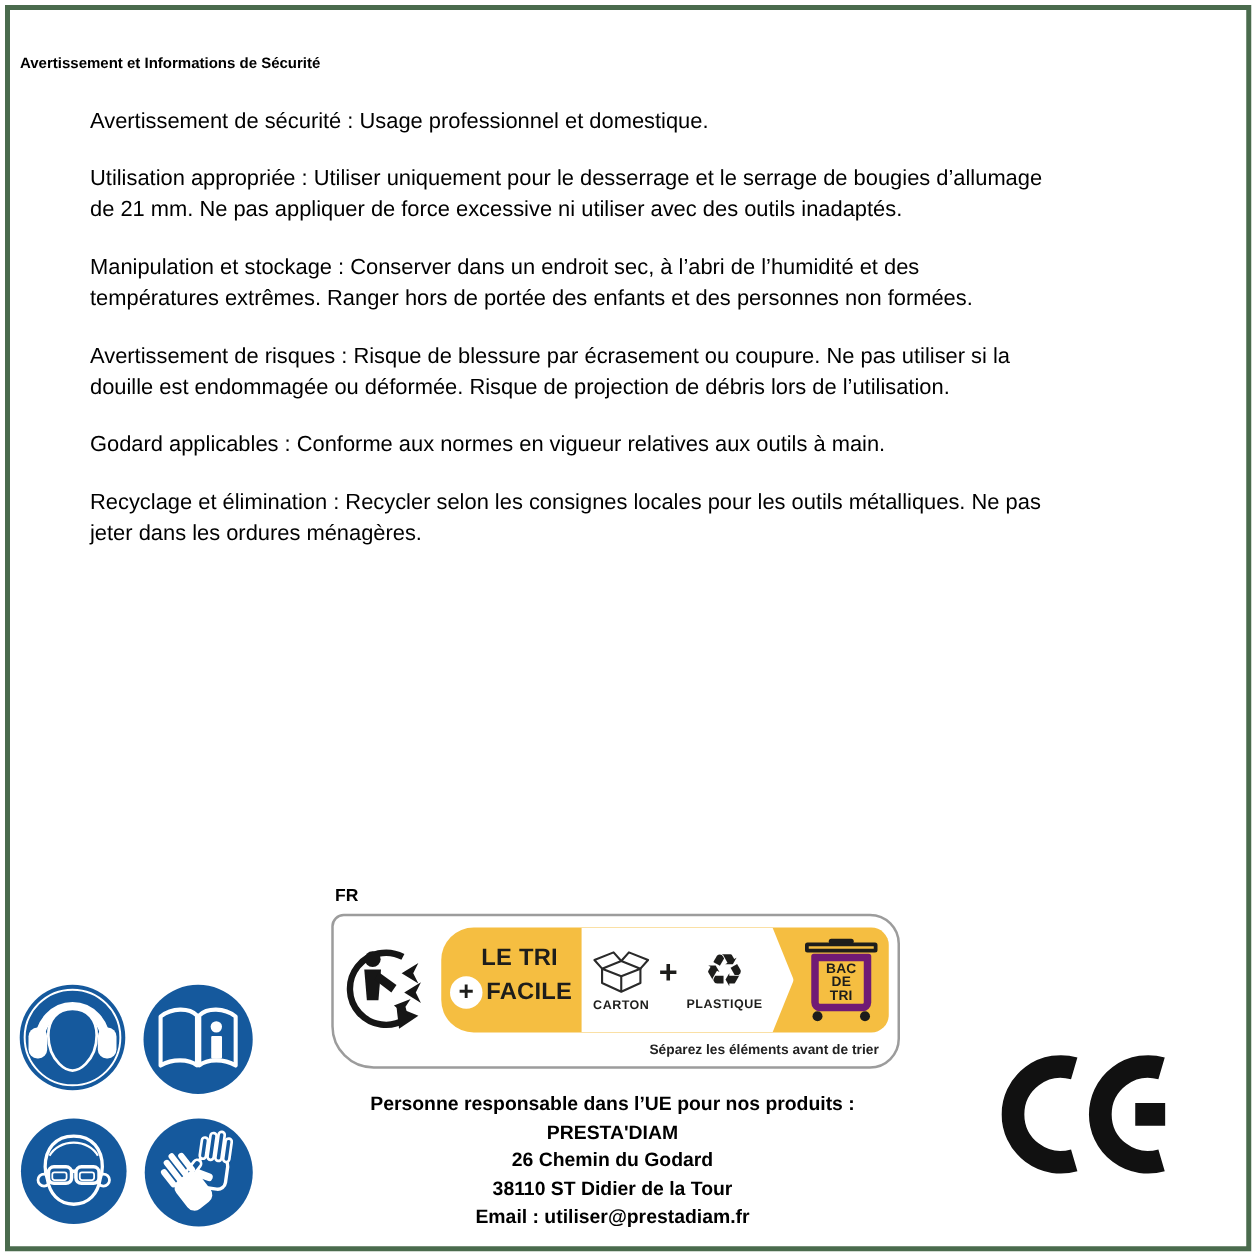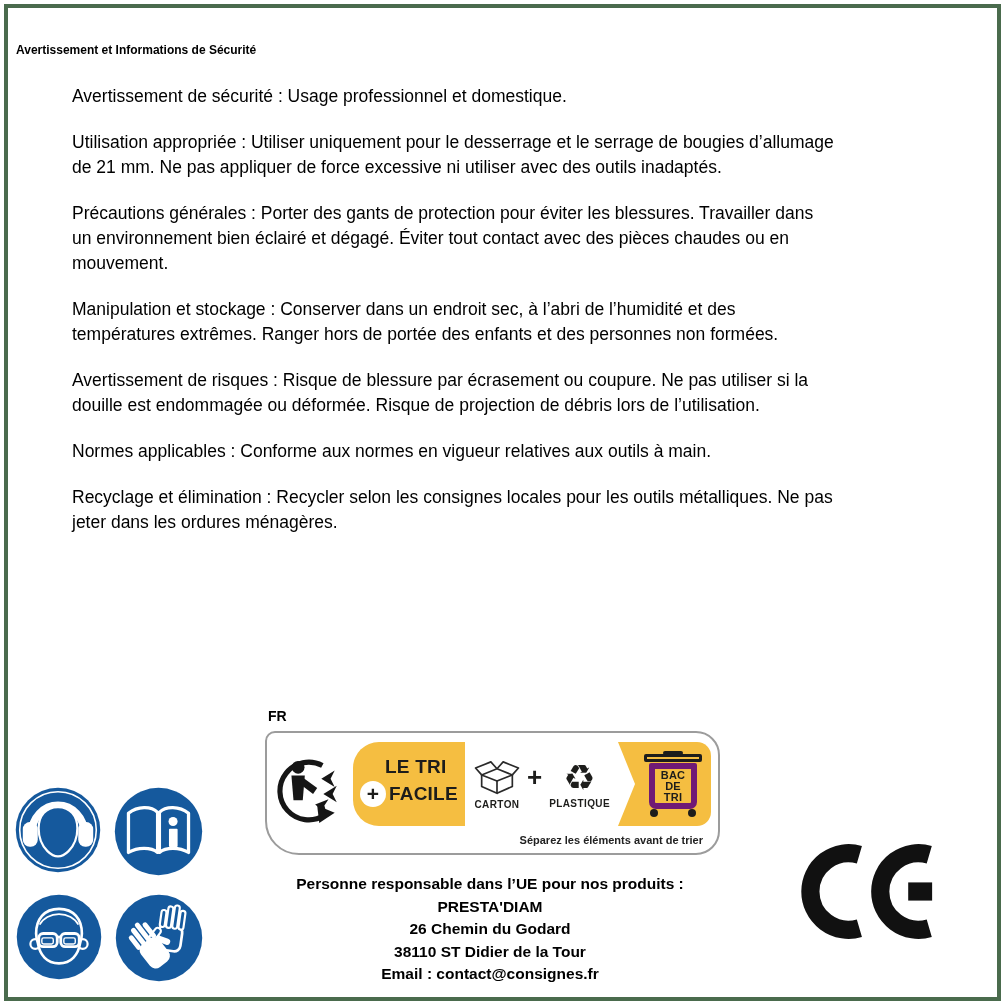--- a/index.html
+++ b/index.html
@@ -63,28 +63,25 @@
 
 <div class="page">
   <div class="frame"></div>
 
   <h1 class="title">Avertissement et Informations de Sécurité</h1>
 
   <div class="paras">
     <p>Avertissement de sécurité : Usage professionnel et domestique.</p>
     <p>Utilisation appropriée : Utiliser uniquement pour le desserrage et le serrage de bougies d’allumage
 de 21 mm. Ne pas appliquer de force excessive ni utiliser avec des outils inadaptés.</p>
-    <p>Précautions générales : Porter des gants de protection pour éviter les blessures. Travailler dans
-un environnement bien éclairé et dégagé. Éviter tout contact avec des pièces chaudes ou en
-mouvement.</p>
     <p>Manipulation et stockage : Conserver dans un endroit sec, à l’abri de l’humidité et des
 températures extrêmes. Ranger hors de portée des enfants et des personnes non formées.</p>
     <p>Avertissement de risques : Risque de blessure par écrasement ou coupure. Ne pas utiliser si la
 douille est endommagée ou déformée. Risque de projection de débris lors de l’utilisation.</p>
-    <p>Normes applicables : Conforme aux normes en vigueur relatives aux outils à main.</p>
+    <p>Godard applicables : Conforme aux normes en vigueur relatives aux outils à main.</p>
     <p>Recyclage et élimination : Recycler selon les consignes locales pour les outils métalliques. Ne pas
 jeter dans les ordures ménagères.</p>
   </div>
 
   <svg class="picto" style="left:14px;top:786px;" width="88" height="88" viewBox="0 0 100 100" role="img">
     <circle cx="50" cy="50" r="48" fill="#15599d"></circle>
     <circle cx="50" cy="50" r="43.5" fill="none" stroke="#fff" stroke-width="1.8"></circle>
     <path d="M20 54 A 30 32 0 0 1 80 54" stroke="#fff" stroke-width="8.5" fill="none"></path>
     <rect x="10" y="41" width="17" height="28" rx="8" fill="#fff"></rect>
     <rect x="73" y="41" width="17" height="28" rx="8" fill="#fff"></rect>
@@ -189,21 +186,21 @@
     </div>
 
     <div class="caption">Séparez les éléments avant de trier</div>
   </div>
 
   <div class="company">
     <div>Personne responsable dans l’UE pour nos produits :</div>
     <div>PRESTA'DIAM</div>
     <div>26 Chemin du Godard</div>
     <div>38110 ST Didier de la Tour</div>
-    <div>Email : contact@consignes.fr</div>
+    <div>Email : utiliser@prestadiam.fr</div>
   </div>
 
   <svg class="ce" width="134" height="97" viewBox="0 0 140 100" role="img" fill="none" stroke="#111" stroke-width="19" aria-label="CE">
     <path d="M61 11.6 A40 40 0 1 0 61 88.4"></path>
     <path d="M134 11.6 A40 40 0 1 0 134 88.4"></path>
     <path d="M112 50 H 137"></path>
   </svg>
 </div>
 
 </body></html>

